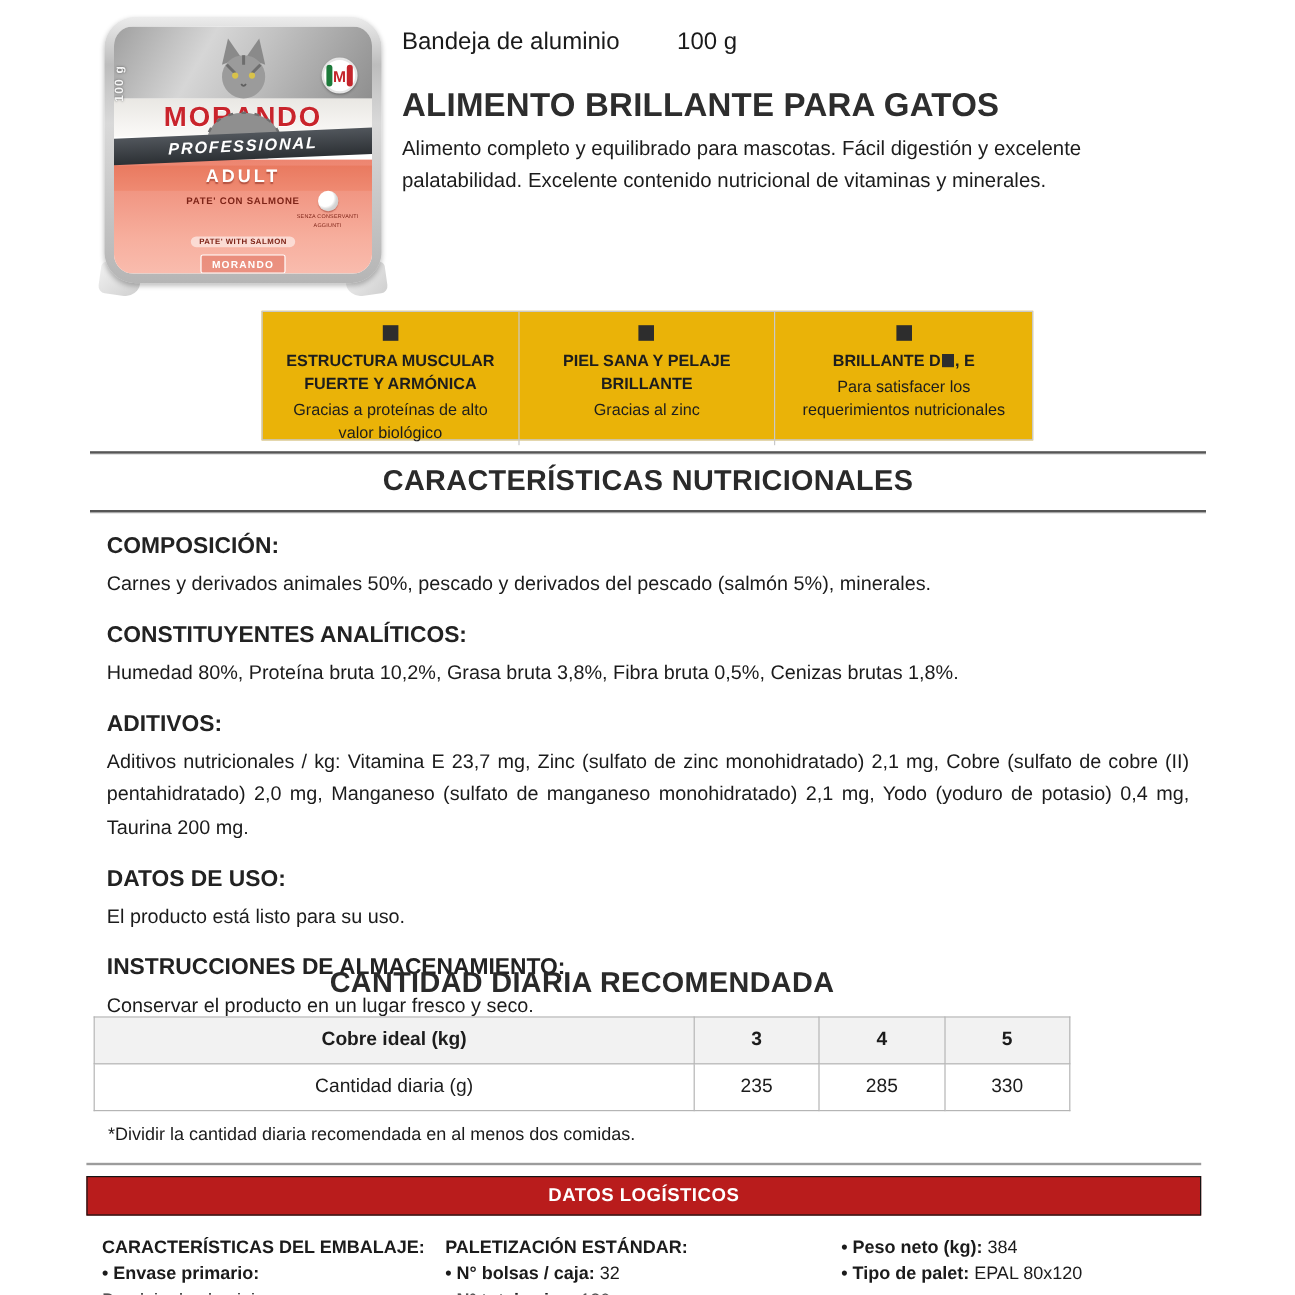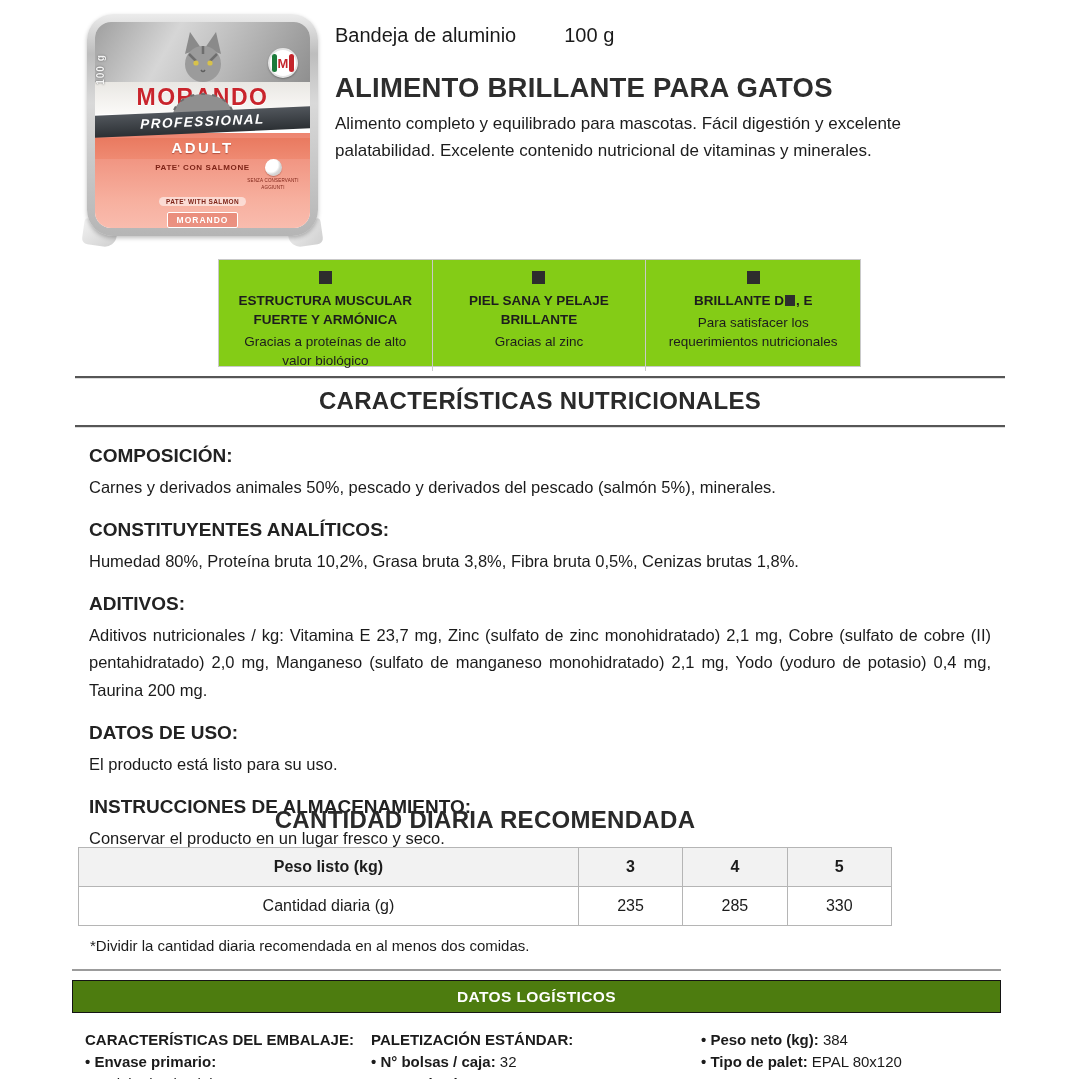--- a/index.html
+++ b/index.html
@@ -65,21 +65,21 @@
 
   
   .header { position:absolute; left:335px; top:24px; width:612px; }
   .pack-line { display:flex; gap:48px; font-size:20px; color:#1a1a1a; }
   .main-title { margin-top:25px; font-size:27.5px; font-weight:bold; color:#2d2d2d; letter-spacing:.2px; }
   .desc { margin-top:7px; font-size:17px; line-height:1.56; color:#1c1c1c; }
 
   
   .features {
     position:absolute; left:218px; top:259px; width:643px; height:108px;
-    display:grid; grid-template-columns:1fr 1fr 1fr; border:1px solid #c9c9c9; background:#84cc16;
+    display:grid; grid-template-columns:1fr 1fr 1fr; border:1px solid #c9c9c9; background:#eab308;
   }
   .feature { border-right:1px solid #c9c9c9; text-align:center; padding:11px 12px 0; }
   .feature:last-child { border-right:none; }
   .sq { width:13px; height:13px; background:#2d2d2d; margin:0 auto 7px; }
   .f-title { font-weight:bold; font-size:13.5px; line-height:1.42; color:#1d1d1d; }
   .f-text { font-size:13.5px; line-height:1.42; margin-top:3px; color:#1d1d1d; }
   .tofu-inline { display:inline-block; width:10px; height:11px; background:#2d2d2d; margin:0 1px; vertical-align:-1px; }
 
   
   .nutri { position:absolute; left:75px; top:376px; width:930px; }
@@ -96,21 +96,21 @@
   table.daily-table { width:100%; border-collapse:collapse; }
   .daily-table th, .daily-table td { border:1px solid #b5b5b5; height:39px; text-align:center; font-size:16px; color:#1c1c1c; }
   .daily-table thead th { background:#f2f2f2; font-weight:bold; }
   .daily-table td { font-weight:normal; }
   .footnote { margin:11px 0 0 12px; font-size:15px; color:#1b1b1b; }
 
   
   .log-rule { position:absolute; left:72px; top:969px; width:929px; height:2px; background:#9c9c9c; }
   .banner {
     position:absolute; left:72px; top:980px; width:929px; height:33px;
-    background:#4d7c0f; border:1px solid #141414;
+    background:#b91c1c; border:1px solid #141414;
     color:#fff; display:flex; align-items:center; justify-content:center;
     font-weight:bold; font-size:15.5px; letter-spacing:.4px;
   }
   .logcols { position:absolute; left:85px; top:1029px; width:916px; display:grid; grid-template-columns:286px 330px auto; }
   .logcol { font-size:15px; line-height:22px; color:#1b1b1b; }
   .logcol .lhead { font-weight:bold; }
   .logcol b { font-weight:bold; }
 </style>
 </head>
 <body>
@@ -198,21 +198,21 @@
     <h3>INSTRUCCIONES DE ALMACENAMIENTO:</h3>
     <p>Conservar el producto en un lugar fresco y seco.</p>
   </div>
 </div>
 
 <div class="daily">
   <div class="daily-title">CANTIDAD DIARIA RECOMENDADA</div>
   <table class="daily-table">
     <thead>
       <tr>
-        <th>Peso listo (kg)</th>
+        <th>Cobre ideal (kg)</th>
         <th>3</th>
         <th>4</th>
         <th>5</th>
       </tr>
     </thead>
     <tbody>
       <tr>
         <td>Cantidad diaria (g)</td>
         <td>235</td>
         <td>285</td>

